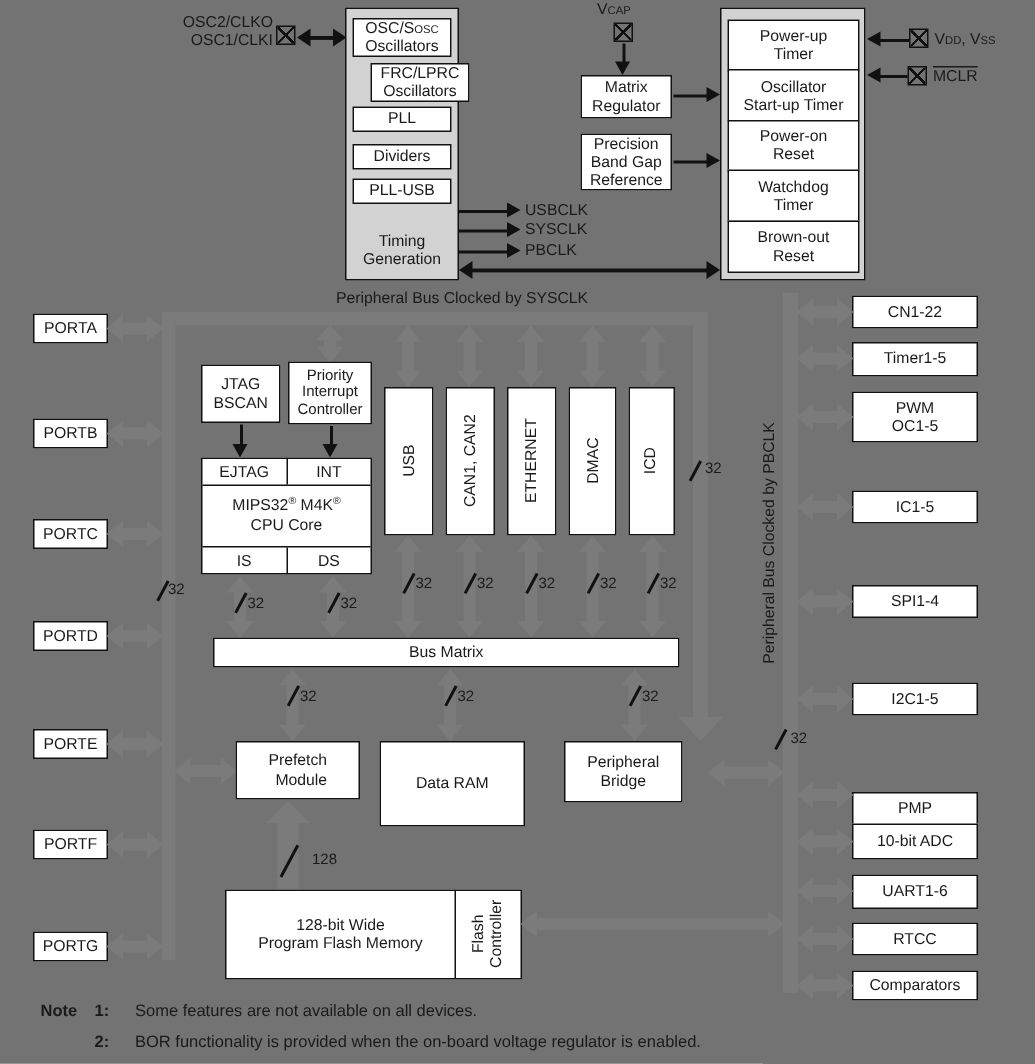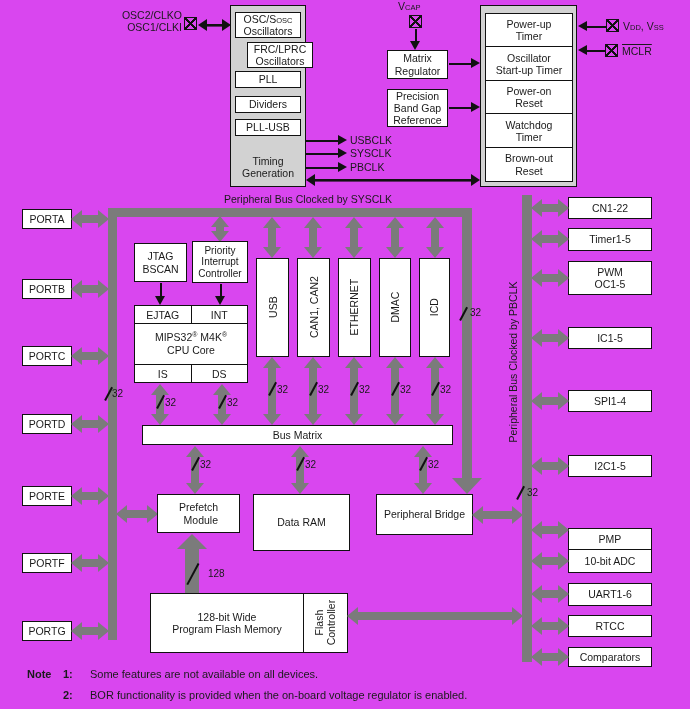--- a/index.html
+++ b/index.html
@@ -1,18 +1,18 @@
 <!DOCTYPE html>
 <html><head>
 <meta charset="utf-8">
 <style>
   :root { --bus:#7b7b7b; --fill:#d2d2d2; --ink:#1a1a1a; }
   * { box-sizing:border-box; margin:0; padding:0; }
   body { background:#fff; font-family:"Liberation Sans", sans-serif; color:var(--ink); }
-  #stage { position:relative; width:690px; height:709px; background:#d946ef; overflow:hidden; }
+  #stage { position:relative; width:690px; height:709px; background:#737373; overflow:hidden; }
 
   .box { position:absolute; background:#fff; border:1.3px solid #111; display:flex;
          align-items:center; justify-content:center; text-align:center;
          font-size:10.5px; line-height:1.16; white-space:pre-line; }
   .thick { border-width:1.5px; }
   .gbox { position:absolute; background:var(--fill); border:1.3px solid #111; }
   .lbl  { position:absolute; font-size:10.5px; line-height:1.16; white-space:pre-line; }
   .bw   { position:absolute; font-size:10px; white-space:nowrap; }
   .tick { position:absolute; width:15px; height:1.8px; background:#111; transform:rotate(-62deg); }
 
@@ -227,21 +227,21 @@
   <div class="bw" style="left:200px;top:459px;">32</div>
   <div class="tick" style="left:293px;top:463px;"></div>
   <div class="bw" style="left:305px;top:459px;">32</div>
   <div class="tick" style="left:416px;top:463px;"></div>
   <div class="bw" style="left:428px;top:459px;">32</div>
 
   <div class="ga-h" style="left:116px;top:505px;width:42px;"></div>
   <div class="box" style="left:157px;top:494px;width:83px;height:39px;text-align:right;">Prefetch
 Module</div>
   <div class="box" style="left:253px;top:494px;width:97px;height:57px;">Data RAM</div>
-  <div class="box" style="left:376px;top:494px;width:97px;height:41px;">Peripheral Bridge</div>
+  <div class="box" style="left:376px;top:494px;width:79px;height:41px;">Peripheral Bridge</div>
   <div class="ga-h" style="left:472px;top:506px;width:51px;"></div>
 
   <div class="thick-up" style="left:177px;top:534px;height:60px;"></div>
   <div class="tick" style="left:181px;top:573px;width:24px;height:2.2px;"></div>
   <div class="bw" style="left:208px;top:568px;">128</div>
 
   <div style="position:absolute;left:150px;top:593px;width:198px;height:60px;border:1.3px solid #111;background:#fff;display:flex;">
     <div style="flex:1;display:flex;align-items:center;justify-content:center;text-align:center;font-size:10.5px;line-height:1.16;white-space:pre-line;">128-bit Wide
 Program Flash Memory</div>
     <div class="rot2" style="width:44px;border-left:1.3px solid #111;display:flex;align-items:center;justify-content:center;">

